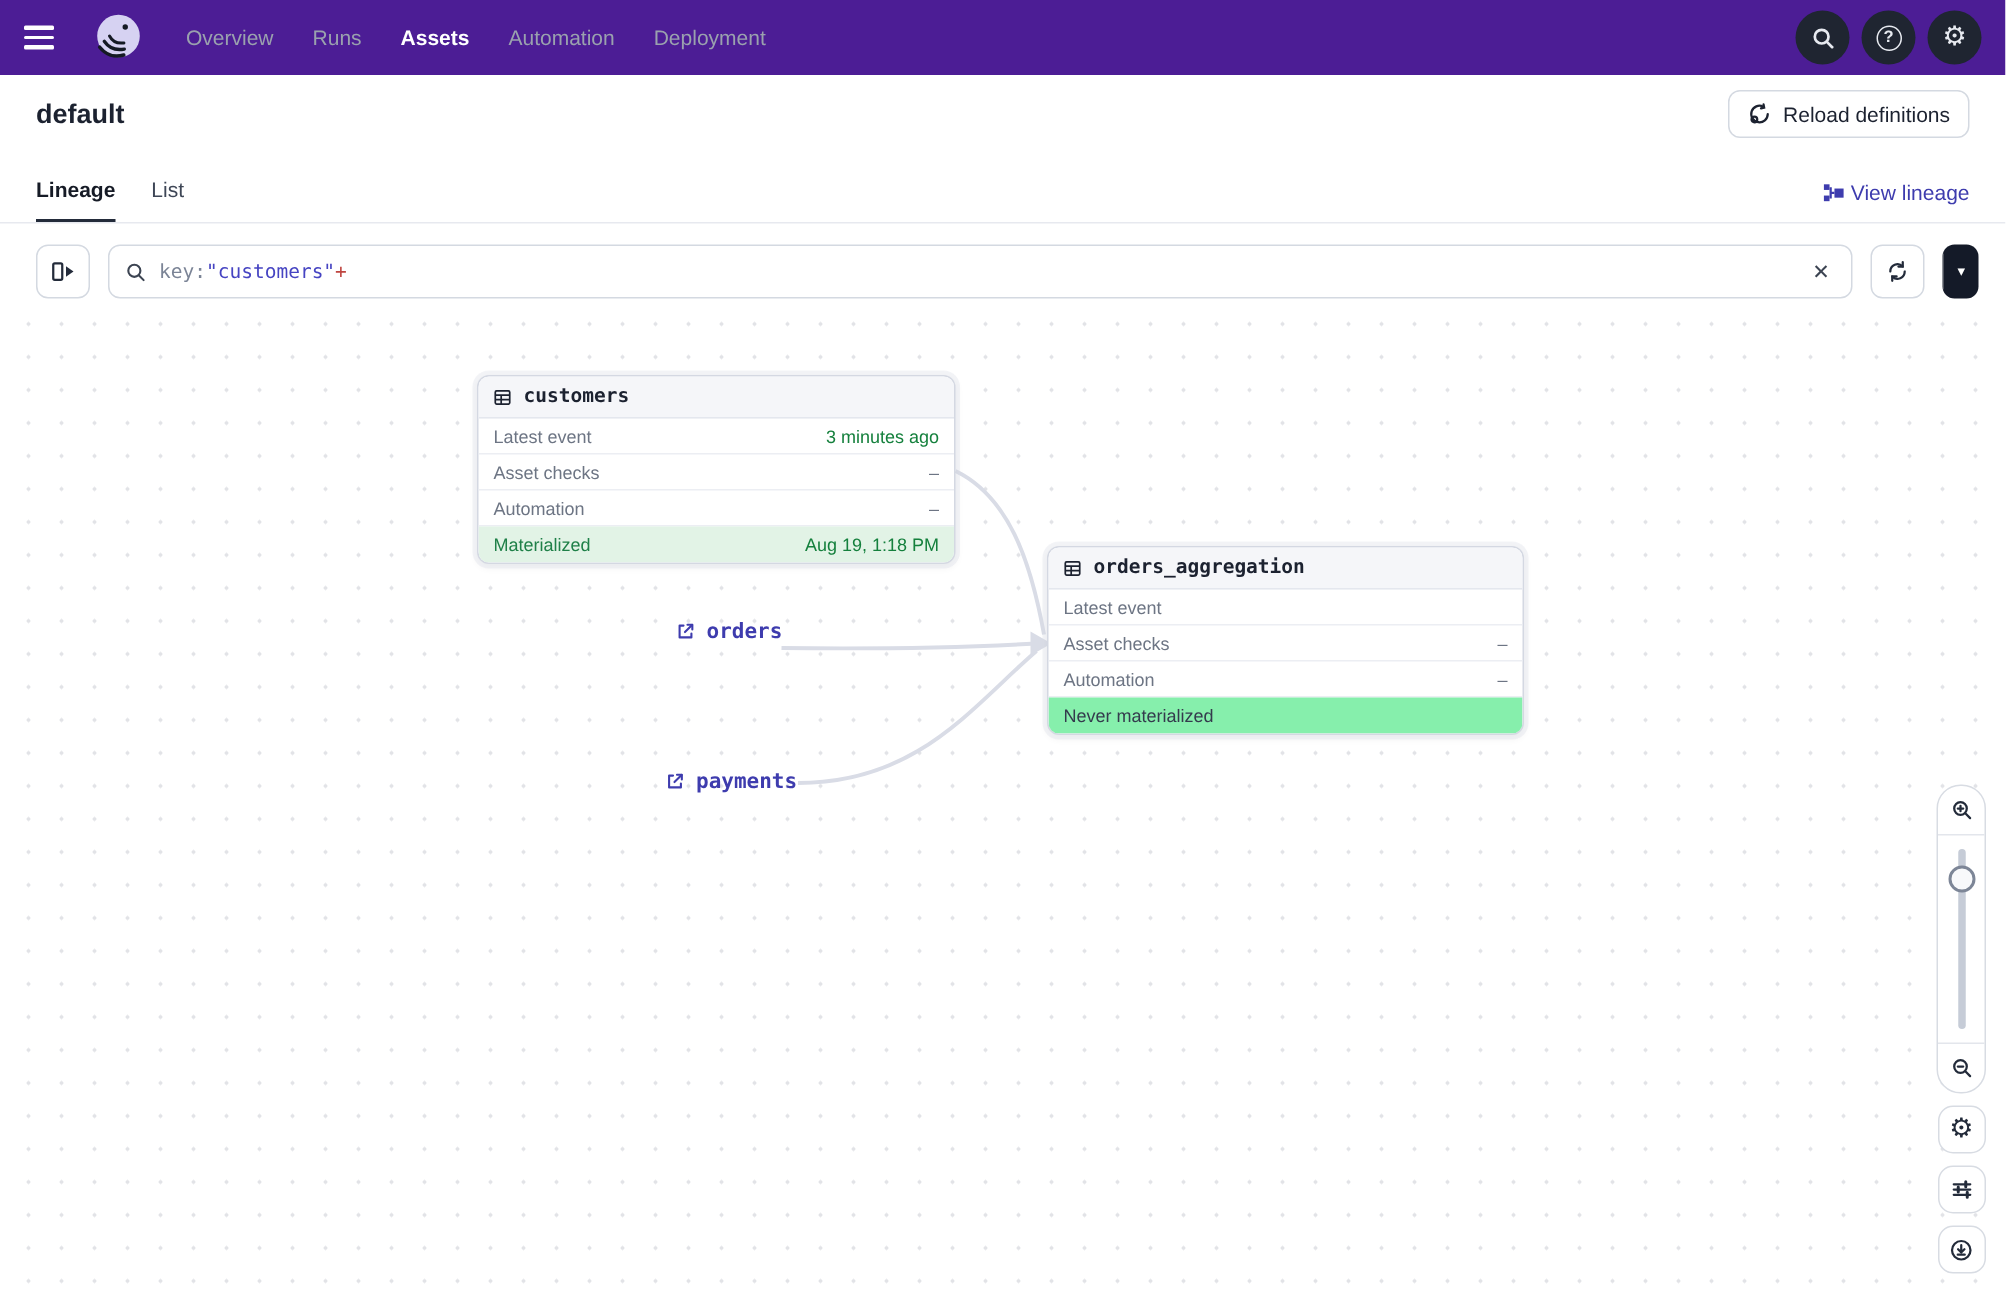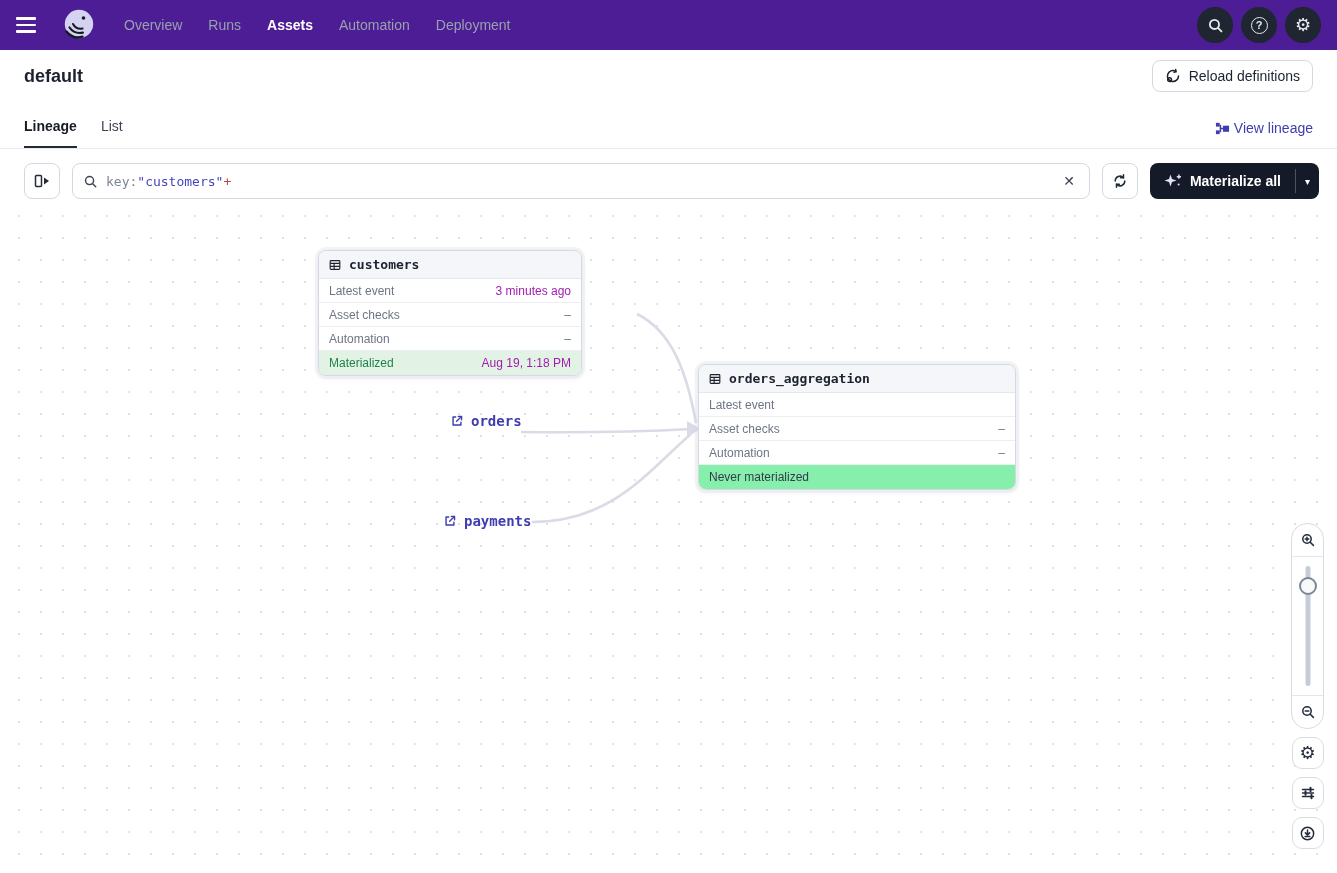--- a/index.html
+++ b/index.html
@@ -41,28 +41,28 @@
   .materialize .main { display:flex; align-items:center; gap:8px; padding:0 14px; font-size:14px; font-weight:bold; cursor:pointer; }
   .materialize .divider { width:1px; background:rgba(255,255,255,.25); margin:6px 0; }
   .materialize .caret { display:flex; align-items:center; padding:0 9px; cursor:pointer; font-size:10px; color:#fff; }
 
   
   .graph { position:relative; height:646px; background-color:#fff;
     background-image:radial-gradient(circle, #e2e3e7 1.3px, transparent 1.4px);
     background-size:22px 22px; background-position:8px 14px; }
   .edges { position:absolute; left:0; top:0; pointer-events:none; }
 
-  .node { position:absolute; width:264px; background:#fff; border:1px solid #d4d8e2; border-radius:8px;
+  .node { position:absolute; width:319px; background:#fff; border:1px solid #d4d8e2; border-radius:8px;
     box-shadow:0 0 0 3px rgba(220,223,233,.35), 0 2px 6px rgba(20,26,40,.07); overflow:hidden; cursor:pointer; }
   .node-header { display:flex; align-items:center; gap:7px; height:28px; background:#f5f6f9; border-bottom:1px solid #e4e7ee; padding:0 9px;
     font-family:"DejaVu Sans Mono", monospace; font-size:13px; font-weight:bold; color:#1c2230; }
   .node-row { display:flex; align-items:center; justify-content:space-between; height:24px; padding:0 10px; font-size:12px; border-bottom:1px solid #eceef3; }
   .node-row .lbl { color:#6d7584; }
   .node-row .val { color:#6d7584; }
-  .node-row .val.link { color:#a21caf; }
+  .node-row .val.link { color:#15803d; }
   .node-row.status { border-bottom:none; }
   .node-row.status.materialized { background:#e2f3e6; }
   .node-row.status.materialized .lbl { color:#1f8048; }
   .node-row.status.never { background:#86efac; }
   .node-row.status.never .lbl { color:#343b4d; }
 
   .ext-asset { position:absolute; display:flex; align-items:center; gap:7px; color:#3e3cae;
     font-family:"DejaVu Sans Mono", monospace; font-size:14px; font-weight:bold; cursor:pointer; }
 
   
@@ -163,28 +163,20 @@
   </div>
   <div class="sq-btn">
     <svg viewBox="0 0 16 16" width="16" height="16" stroke="#232b3a" stroke-width="1.5" fill="none" stroke-linecap="round">
       <path d="M3.2 8a4.8 4.8 0 0 1 8.2-3.4"></path>
         <path d="M12.8 8a4.8 4.8 0 0 1-8.2 3.4"></path>
       <path d="M11.5 1.8v2.9h-2.9"></path>
         <path d="M4.5 14.2v-2.9h2.9"></path>
     </svg>
   </div>
   <div class="materialize">
-    <div class="main">
-      <svg viewBox="0 0 18 16" width="18" height="16" fill="#e4e1fb">
-        <path d="M6.5 1.5 L8 6 L12.5 7.5 L8 9 L6.5 13.5 L5 9 L0.5 7.5 L5 6 Z"></path>
-        <path d="M14.2 1.2h1.4v1.4h1.4V4h-1.4v1.4h-1.4V4h-1.4V2.6h1.4z" transform="translate(0,.4)"></path>
-        <rect x="13.6" y="10.6" width="2" height="2" rx="1"></rect>
-      </svg>
-      <span>Materialize all</span>
-    </div>
     <div class="divider"></div>
     <div class="caret">▾</div>
   </div>
 </div>
 
 <div class="graph">
 
   <svg class="edges" width="1337" height="646" viewBox="0 0 1337 646">
     <path d="M 637 101 C 672 118, 687 160, 696 210" stroke="#d9dce6" stroke-width="2.6" fill="none"></path>
     <path d="M 521 219 C 600 220, 655 218, 691 216" stroke="#d9dce6" stroke-width="2.6" fill="none"></path>

